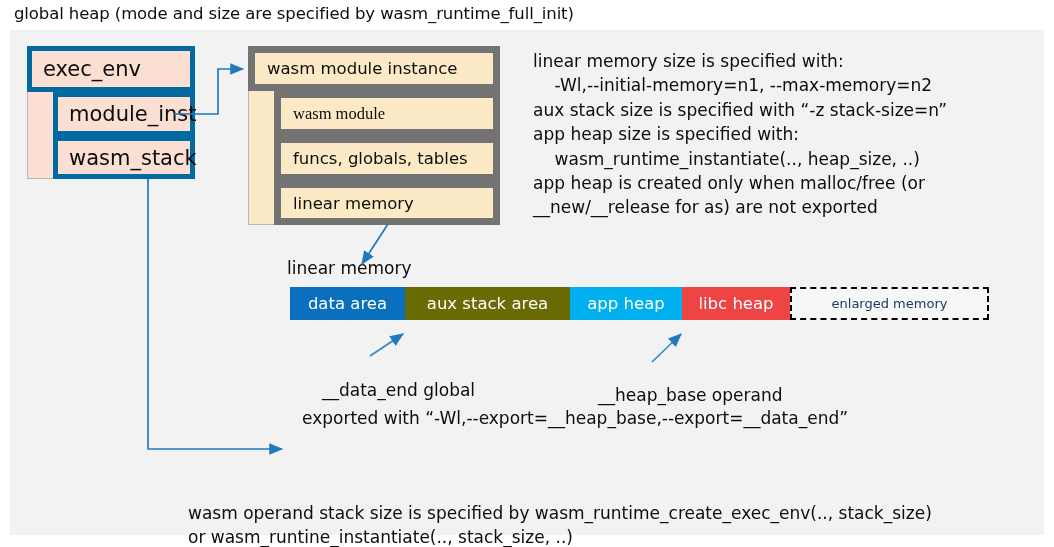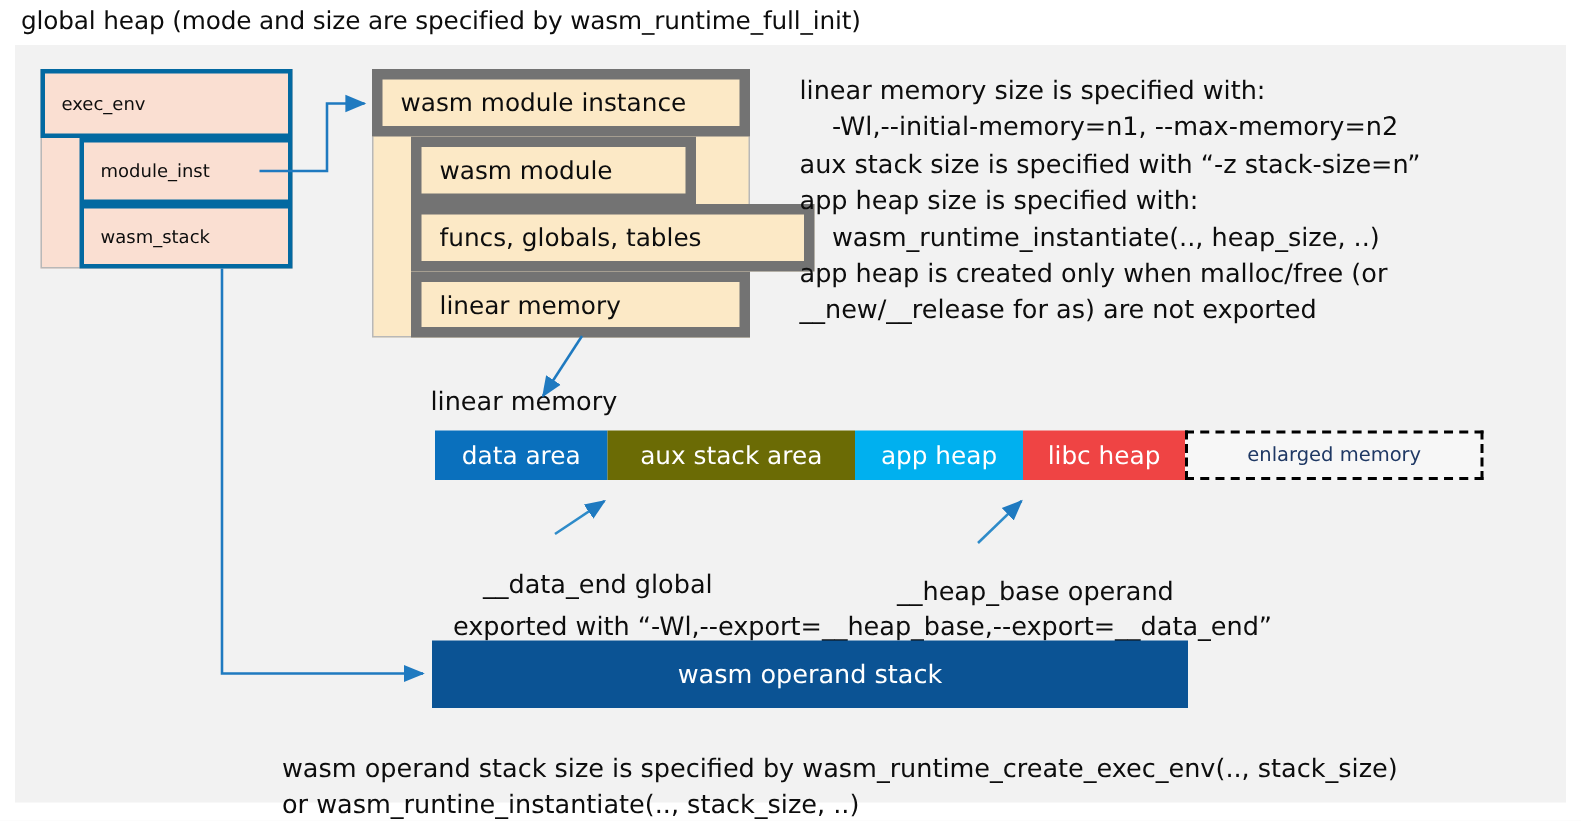--- a/index.html
+++ b/index.html
@@ -36,25 +36,25 @@
     left: 27px; top: 46px;
     width: 168px; height: 133px;
     box-sizing: border-box;
     background: #fadfd2;
     border: 1px solid #b8b8b8;
   }
   .pink-row {
     position: absolute;
     box-sizing: border-box;
     background: #fadfd2;
-    border: 3px solid #0369a1;
+    border: 5px solid #0369a1;
     display: flex;
     align-items: center;
     padding-left: 11px;
-    font-size: 12px;
+    font-size: 21px;
     color: #0d0d0d;
     white-space: nowrap;
   }
   .pink-head { left: 27px;  top: 46px;  width: 168px; height: 46px; }
   .pink-sub1 { left: 53px;  top: 92px;  width: 142px; height: 44px; }
   .pink-sub2 { left: 53px;  top: 136px; width: 142px; height: 43px; }
 
   
   .tan-outer {
     position: absolute;
@@ -70,22 +70,22 @@
     background: #fce9c6;
     border: 7px solid #737373;
     display: flex;
     align-items: center;
     padding-left: 12px;
     font-size: 16.5px;
     color: #0d0d0d;
     white-space: nowrap;
   }
   .tan-head { left: 248px; top: 46px;  width: 252px; height: 45px; }
-  .tan-sub1 { left: 274px; top: 91px;  width: 190px; height: 45px; }
-  .tan-sub2 { left: 274px; top: 136px; width: 269px; height: 45px; }
+  .tan-sub1 { left: 274px; top: 91px;  width: 226px; height: 45px; font-family: Liberation Serif, serif; }
+  .tan-sub2 { left: 274px; top: 136px; width: 226px; height: 45px; }
   .tan-sub3 { left: 274px; top: 181px; width: 226px; height: 44px; }
 
   
   .desc {
     position: absolute;
     left: 533px; top: 49px;
     font-size: 17px;
     line-height: 24.4px;
     color: #0d0d0d;
     white-space: pre;
@@ -197,21 +197,20 @@
       <div class="seg" style="width: 165px; background: rgb(107, 107, 5);">aux stack area</div>
       <div class="seg" style="width: 112px; background: rgb(0, 176, 239);">app heap</div>
       <div class="seg" style="width: 108px; background: #ef4444;">libc heap</div>
       <div class="seg-dashed" style="width: 199px;">enlarged memory</div>
     </div>
 
   <div class="cap cap-dataend">__data_end global</div>
   <div class="cap cap-heapbase">__heap_base operand</div>
   <div class="cap cap-export">exported with “-Wl,--export=__heap_base,--export=__data_end”</div>
 
-  <div class="opstack">wasm operand stack</div>
   <div class="cap cap-bottom">wasm operand stack size is specified by wasm_runtime_create_exec_env(.., stack_size)
 or wasm_runtine_instantiate(.., stack_size, ..)</div>
 
   <svg class="overlay" viewBox="0 0 1054 547">
     <defs>
       <marker id="ah" markerWidth="9" markerHeight="9" refX="7.5" refY="4" orient="auto">
         <path d="M0,0.6 L8.2,4 L0,7.4 z" fill="#1f7ac0"></path>
       </marker>
     </defs>
 

